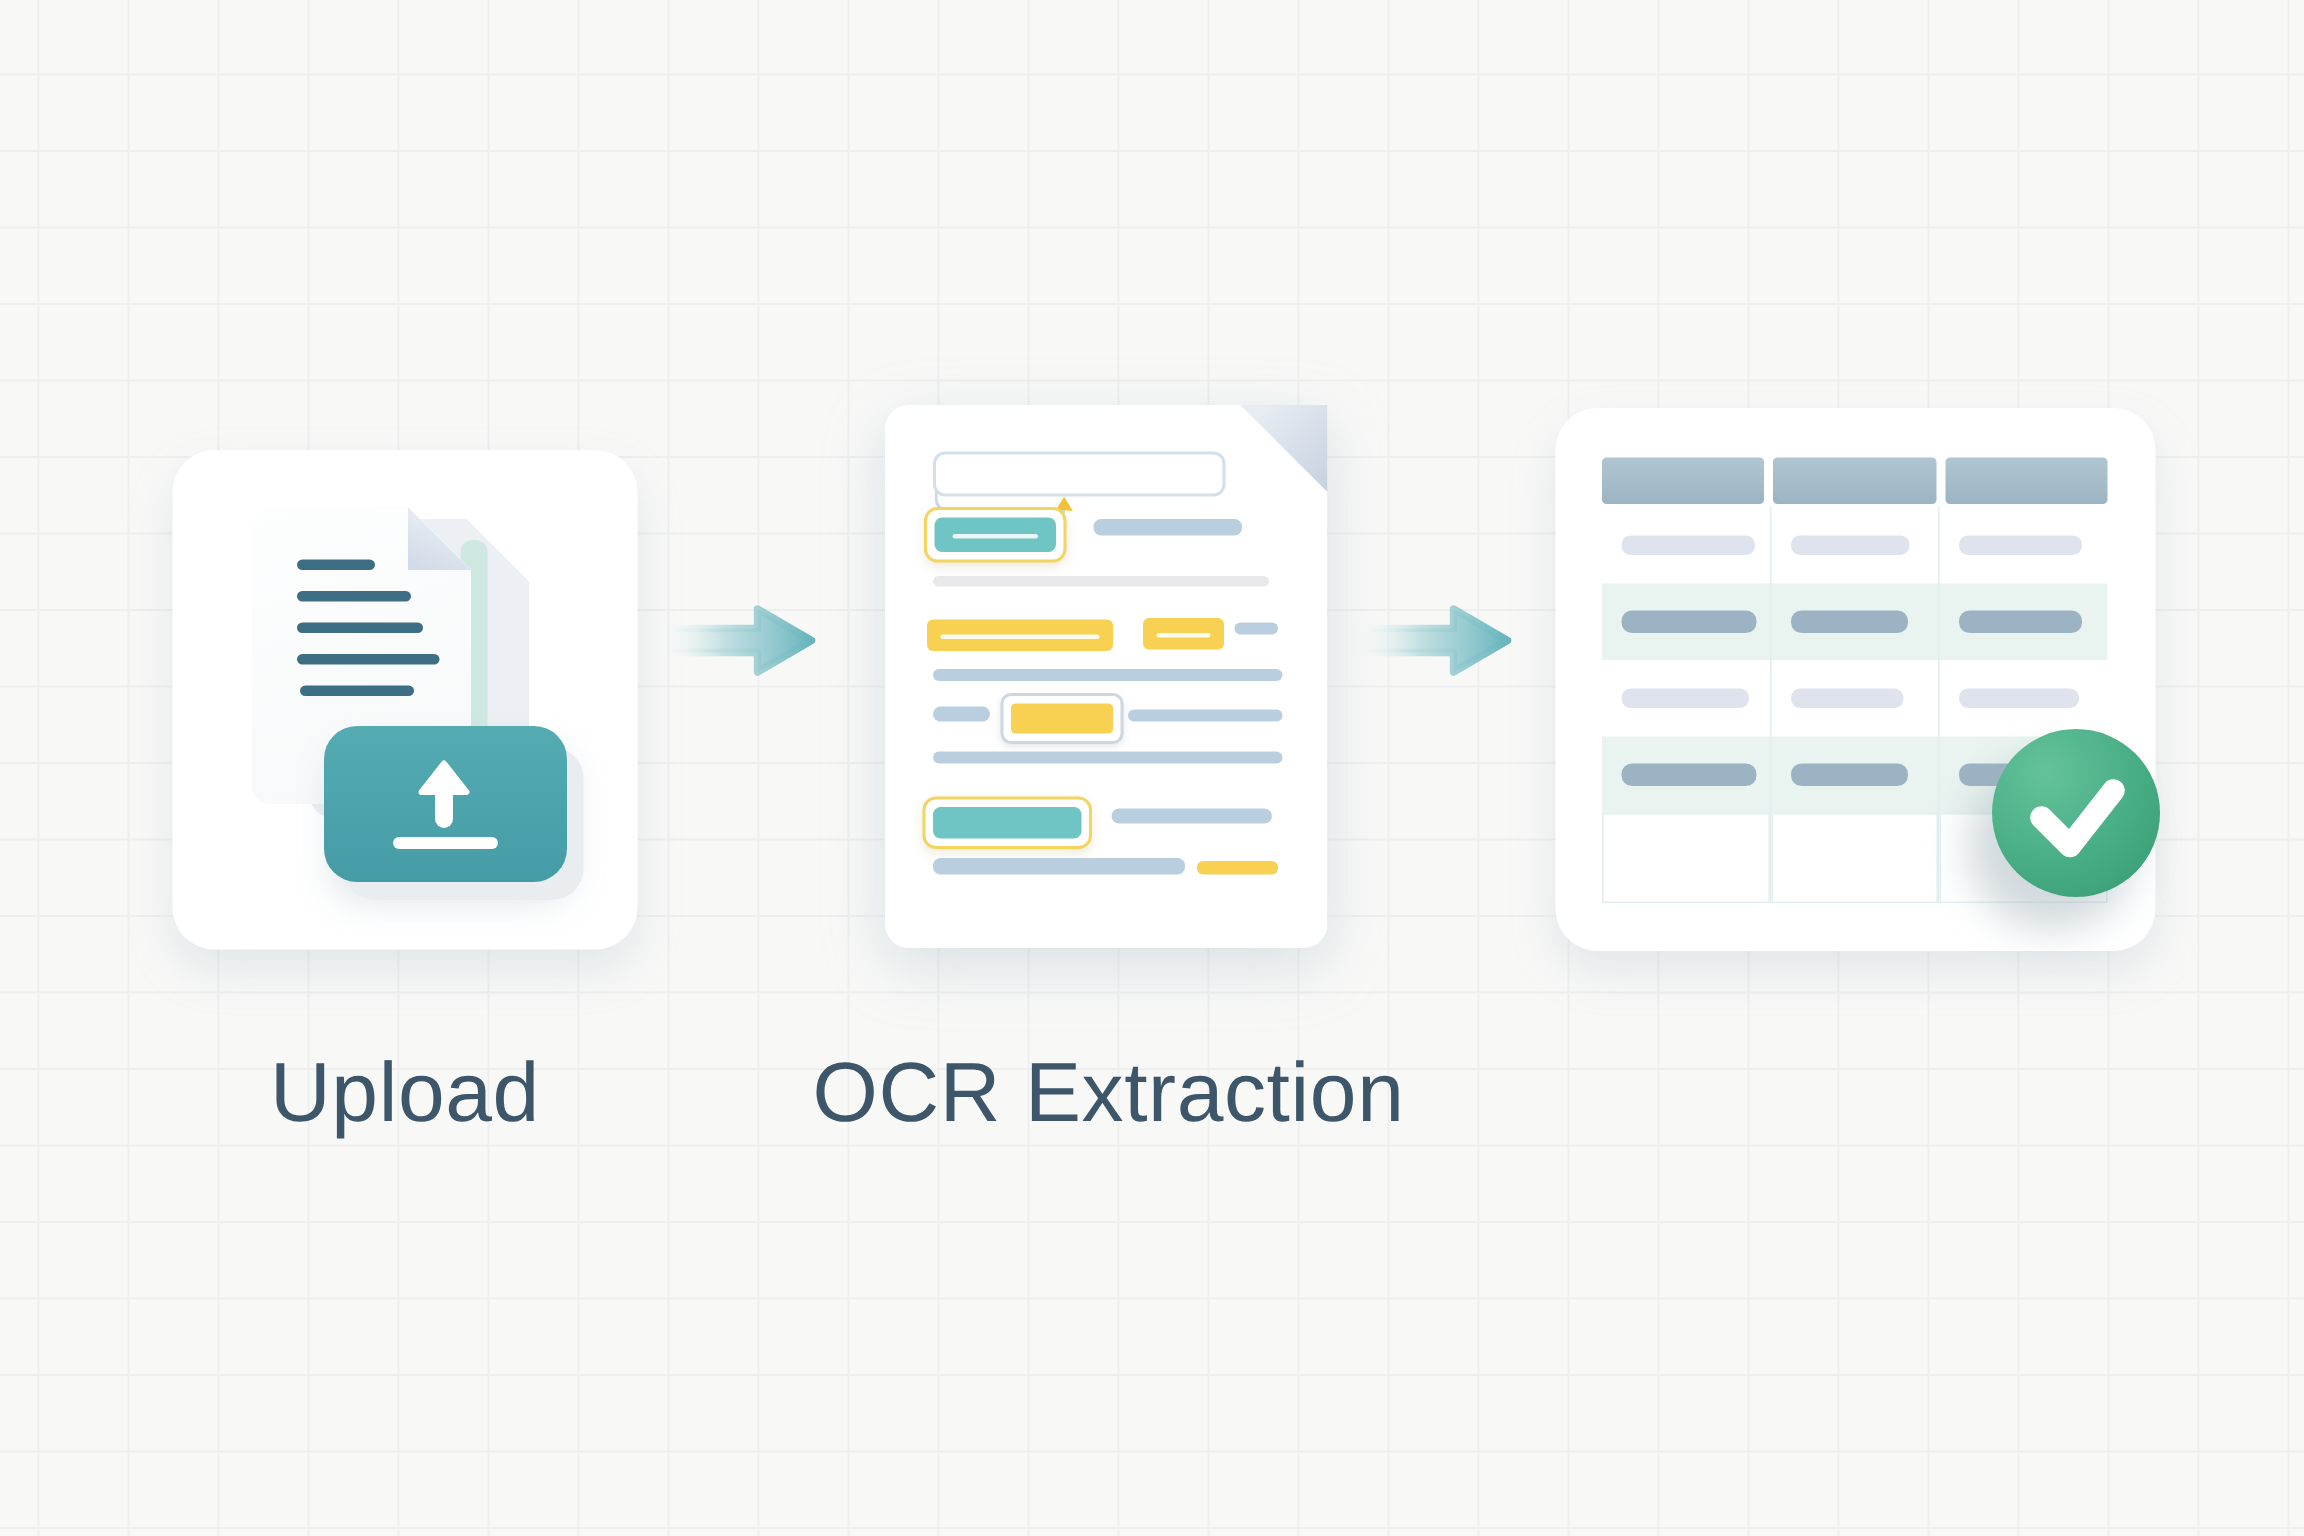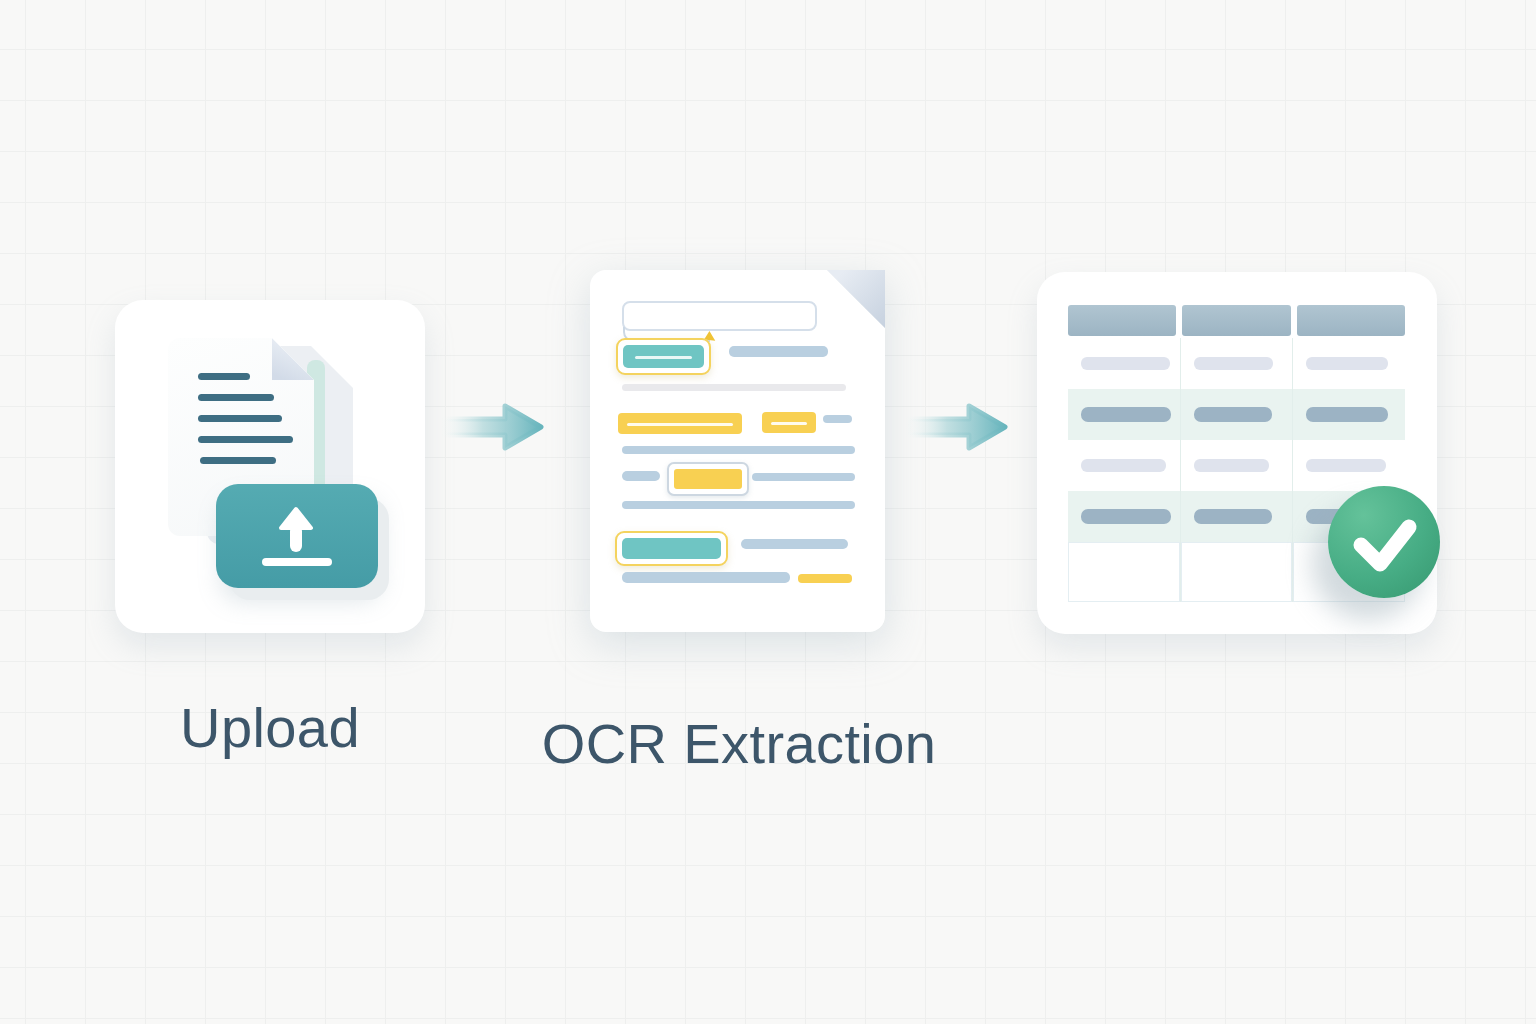--- a/index.html
+++ b/index.html
@@ -93,21 +93,21 @@
   .check-badge{position:absolute;left:291px;top:214px;width:112px;height:112px;
       border-radius:50%;
       background:radial-gradient(circle at 32% 26%,#64c29a 0%,#47ad85 55%,#36976f 100%);
       box-shadow:-16px 22px 26px rgba(155,172,182,0.45);}
 
   
   .step-label{position:absolute;top:695px;width:400px;text-align:center;
       font-size:56px;font-weight:400;color:#3d566a;letter-spacing:0.4px;
       white-space:nowrap;}
   .label-1{left:70px;}
-  .label-2{left:539px;margin-top:16px;}
+  .label-2{left:539px;}
   .label-3{left:1040px;}
 </style>
 </head>
 <body>
 
 <div class="stage">
 
   <div class="card card-upload">
     <div class="u-doc-back"></div>
     <div class="u-doc-teal"></div>

